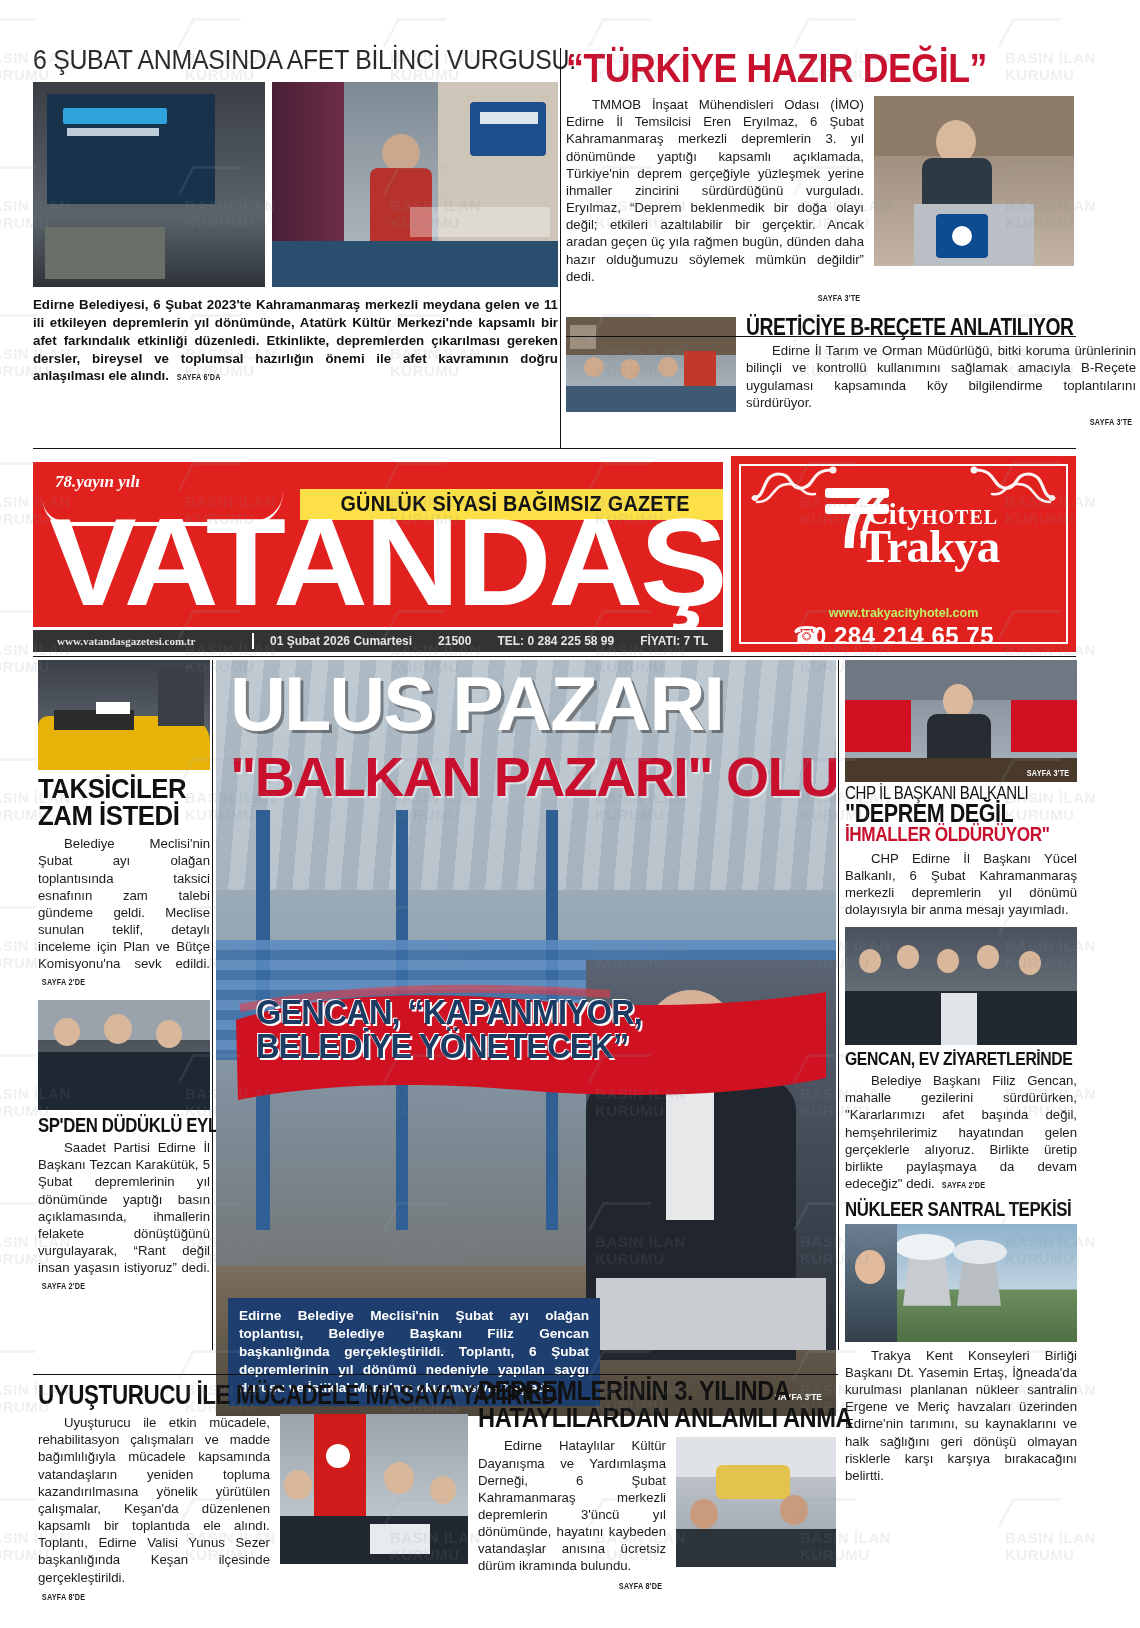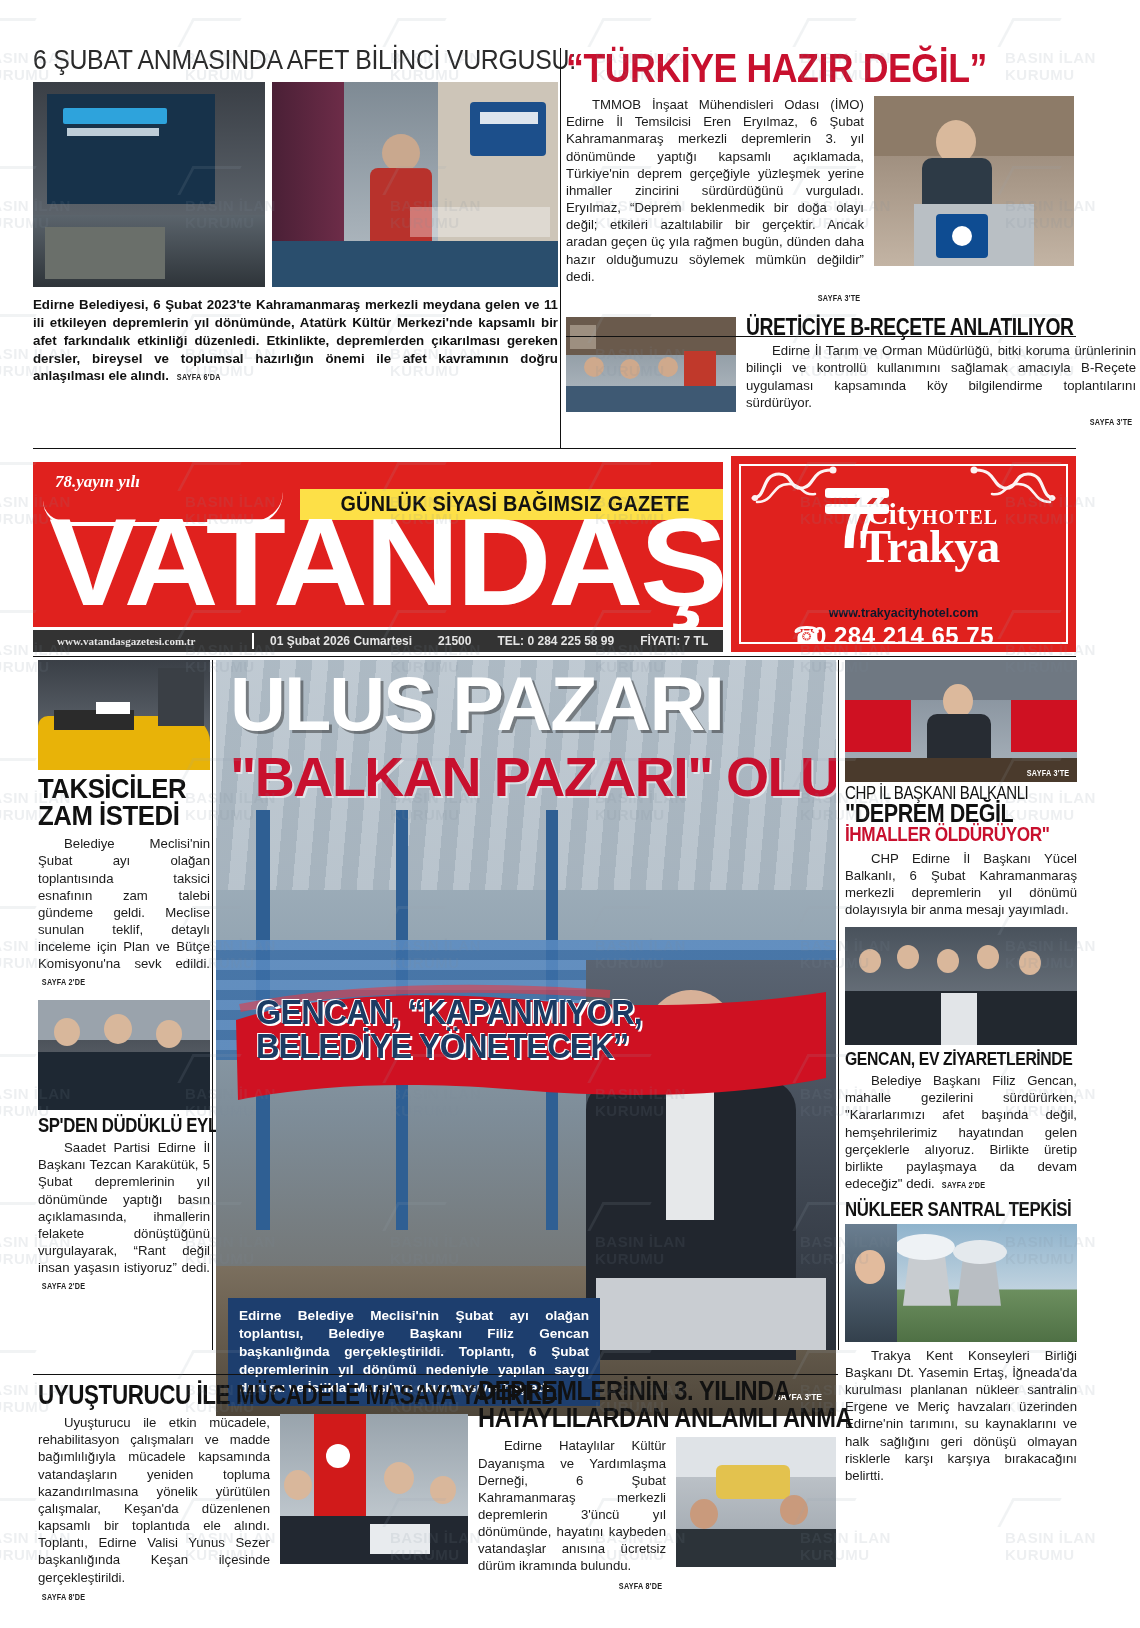--- a/index.html
+++ b/index.html
@@ -69,21 +69,21 @@
   #infobar .items{display:flex;gap:26px;padding-left:16px;font-size:12px;font-weight:700;}
 
   
   #hotelad{position:absolute;left:731px;top:456px;width:345px;height:196px;background:#e0211e;}
   #hotelad .inner{position:absolute;inset:8px;border:2px solid #fff;}
   .orn{position:absolute;top:6px;width:92px;height:44px;opacity:.95;}
   #ha-logo{position:absolute;left:0;right:0;top:44px;text-align:center;color:#fff;}
   #ha-trakya{font-size:47px;font-weight:800;line-height:.85;letter-spacing:-1px;font-family:"Liberation Serif",serif;}
   #ha-city{font-size:30px;font-weight:800;line-height:.9;font-family:"Liberation Serif",serif;}
   #ha-city em{font-style:normal;font-size:20px;letter-spacing:1px;}
-  #ha-web{position:absolute;left:0;right:0;top:150px;text-align:center;color:#0f172a;font-size:12.5px;font-weight:700;}
+  #ha-web{position:absolute;left:0;right:0;top:150px;text-align:center;color:#bef264;font-size:12.5px;font-weight:700;}
   #ha-tel{position:absolute;left:0;right:0;top:166px;text-align:center;color:#fff;font-size:24px;font-weight:800;letter-spacing:.5px;}
   #ha-phone-ico{position:absolute;left:62px;top:166px;color:#fff;font-size:22px;}
 
   
   #leftcol{position:absolute;left:38px;top:660px;width:172px;}
   #lc-ph1{height:110px;}
   #lc-h1{font-size:28px;font-weight:800;line-height:.95;margin-top:6px;color:#111;}
   #lc-h1 div span{display:inline-block;transform:scaleX(.92);transform-origin:left center;white-space:nowrap;}
   #lc-t1{margin-top:6px;}
   #lc-ph2{height:110px;margin-top:10px;}

